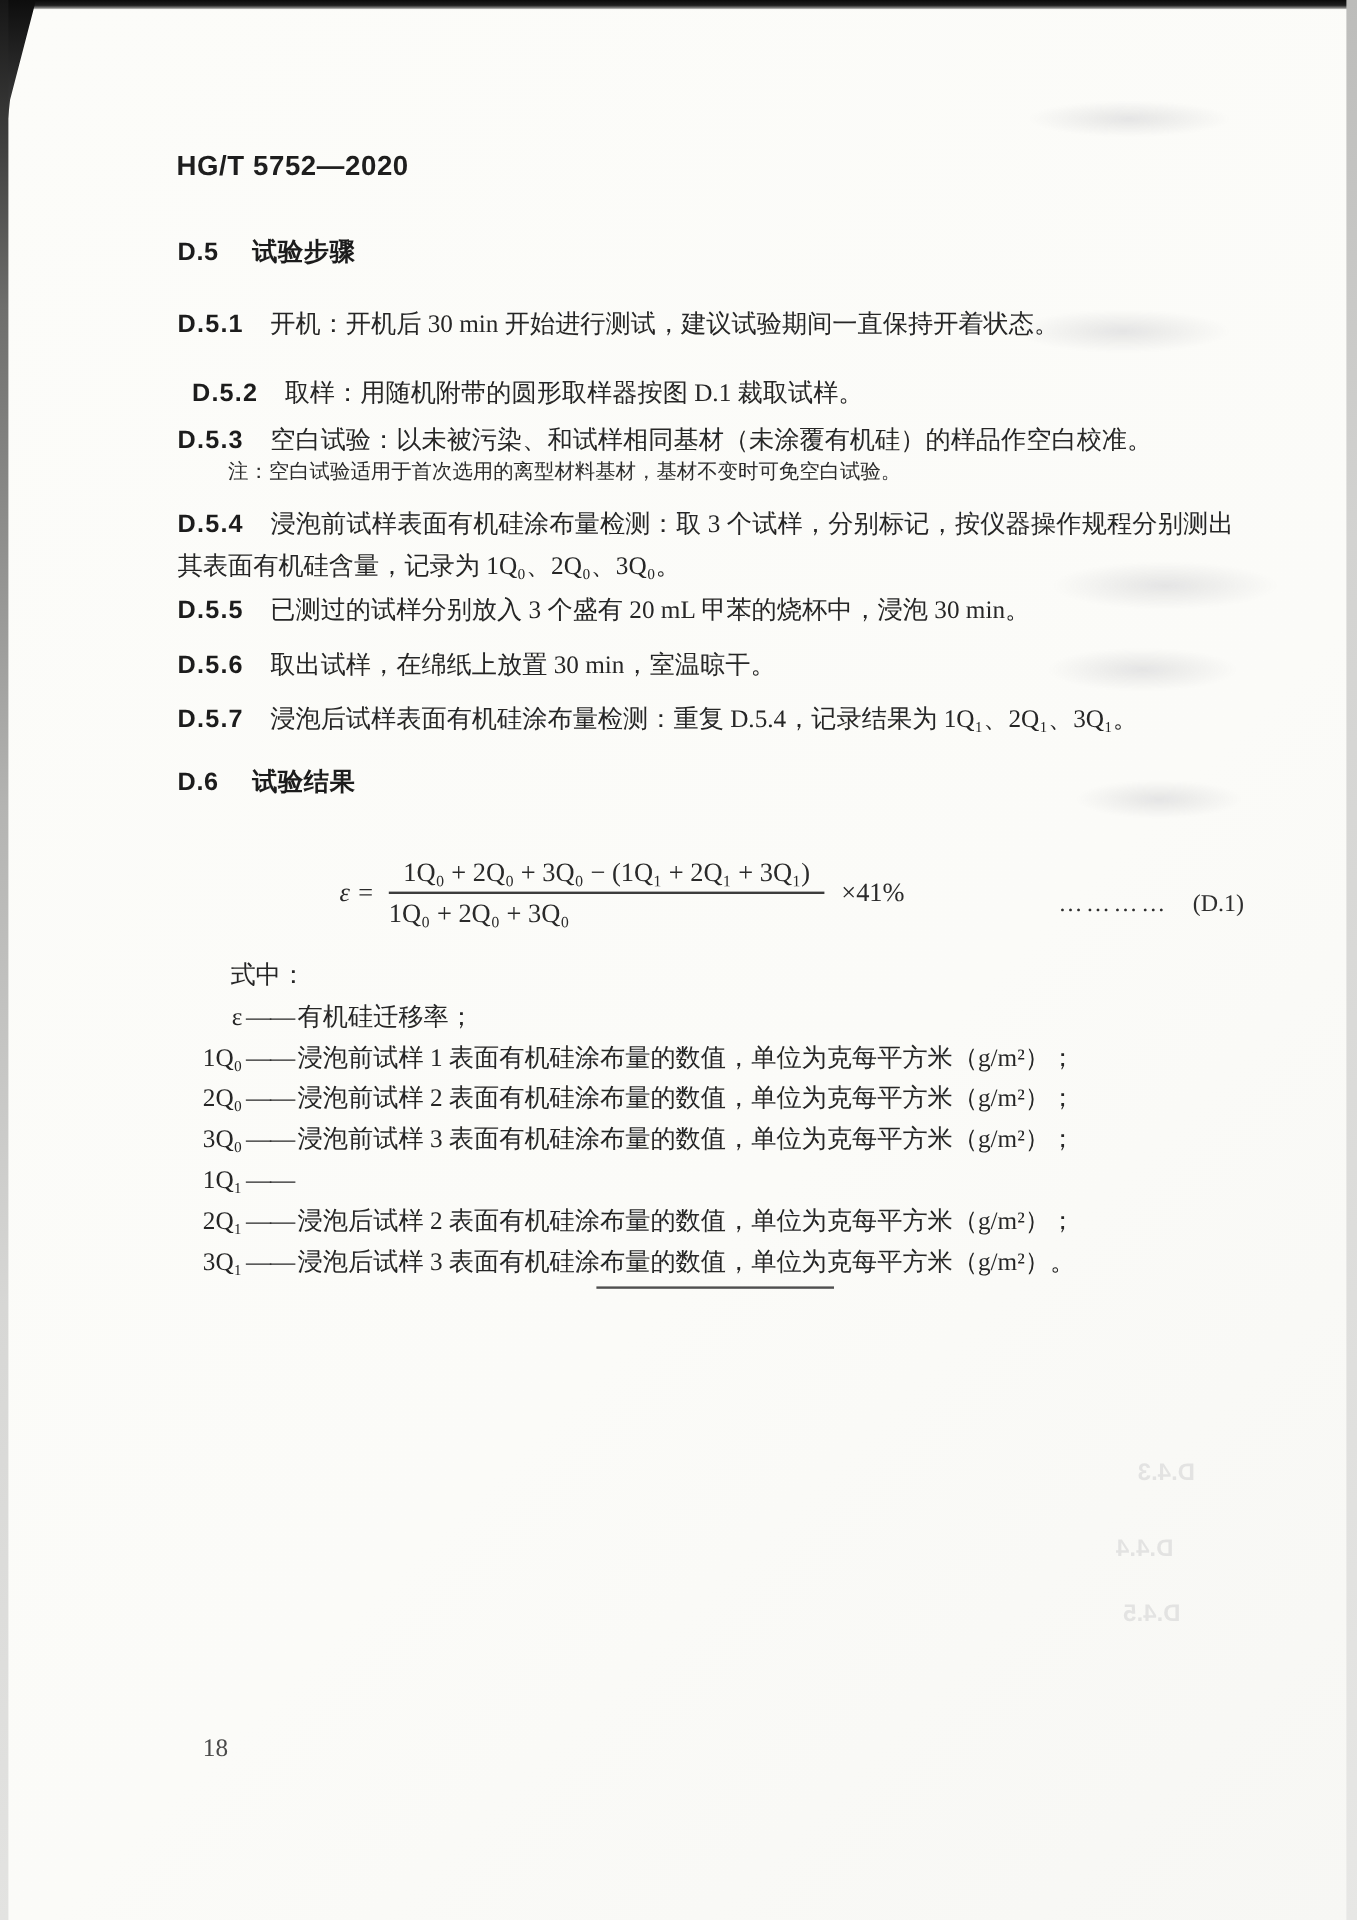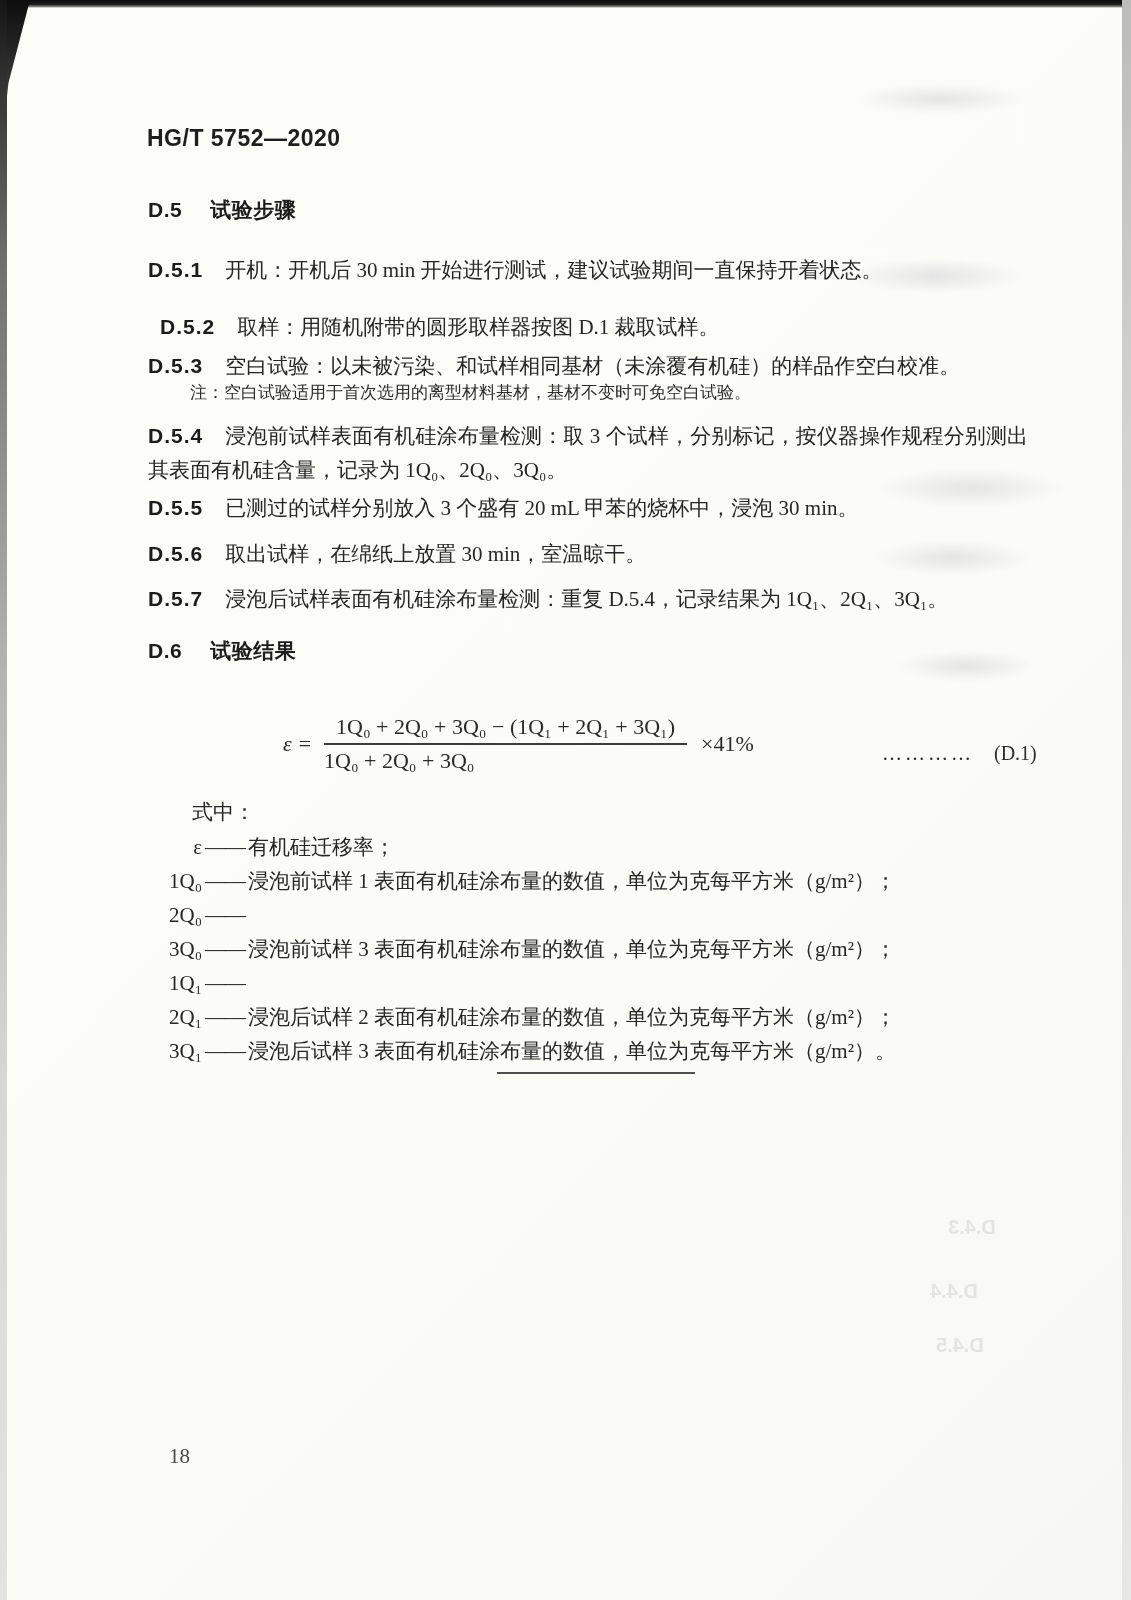--- a/index.html
+++ b/index.html
@@ -149,20 +149,21 @@
       <span>有机硅迁移率；</span>
     </div>
     <div class="def-row">
       <span class="def-term">1Q₀</span>
       <span class="def-dash">——</span>
       <span>浸泡前试样 1 表面有机硅涂布量的数值，单位为克每平方米（g/m²）；</span>
     </div>
     <div class="def-row">
       <span class="def-term">2Q₀</span>
       <span class="def-dash">——</span>
+      <span>浸泡前试样 2 表面有机硅涂布量的数值，单位为克每平方米（g/m²）；</span>
     </div>
     <div class="def-row">
       <span class="def-term">3Q₀</span>
       <span class="def-dash">——</span>
       <span>浸泡前试样 3 表面有机硅涂布量的数值，单位为克每平方米（g/m²）；</span>
     </div>
     <div class="def-row">
       <span class="def-term">1Q₁</span>
       <span class="def-dash">——</span>
     </div>

